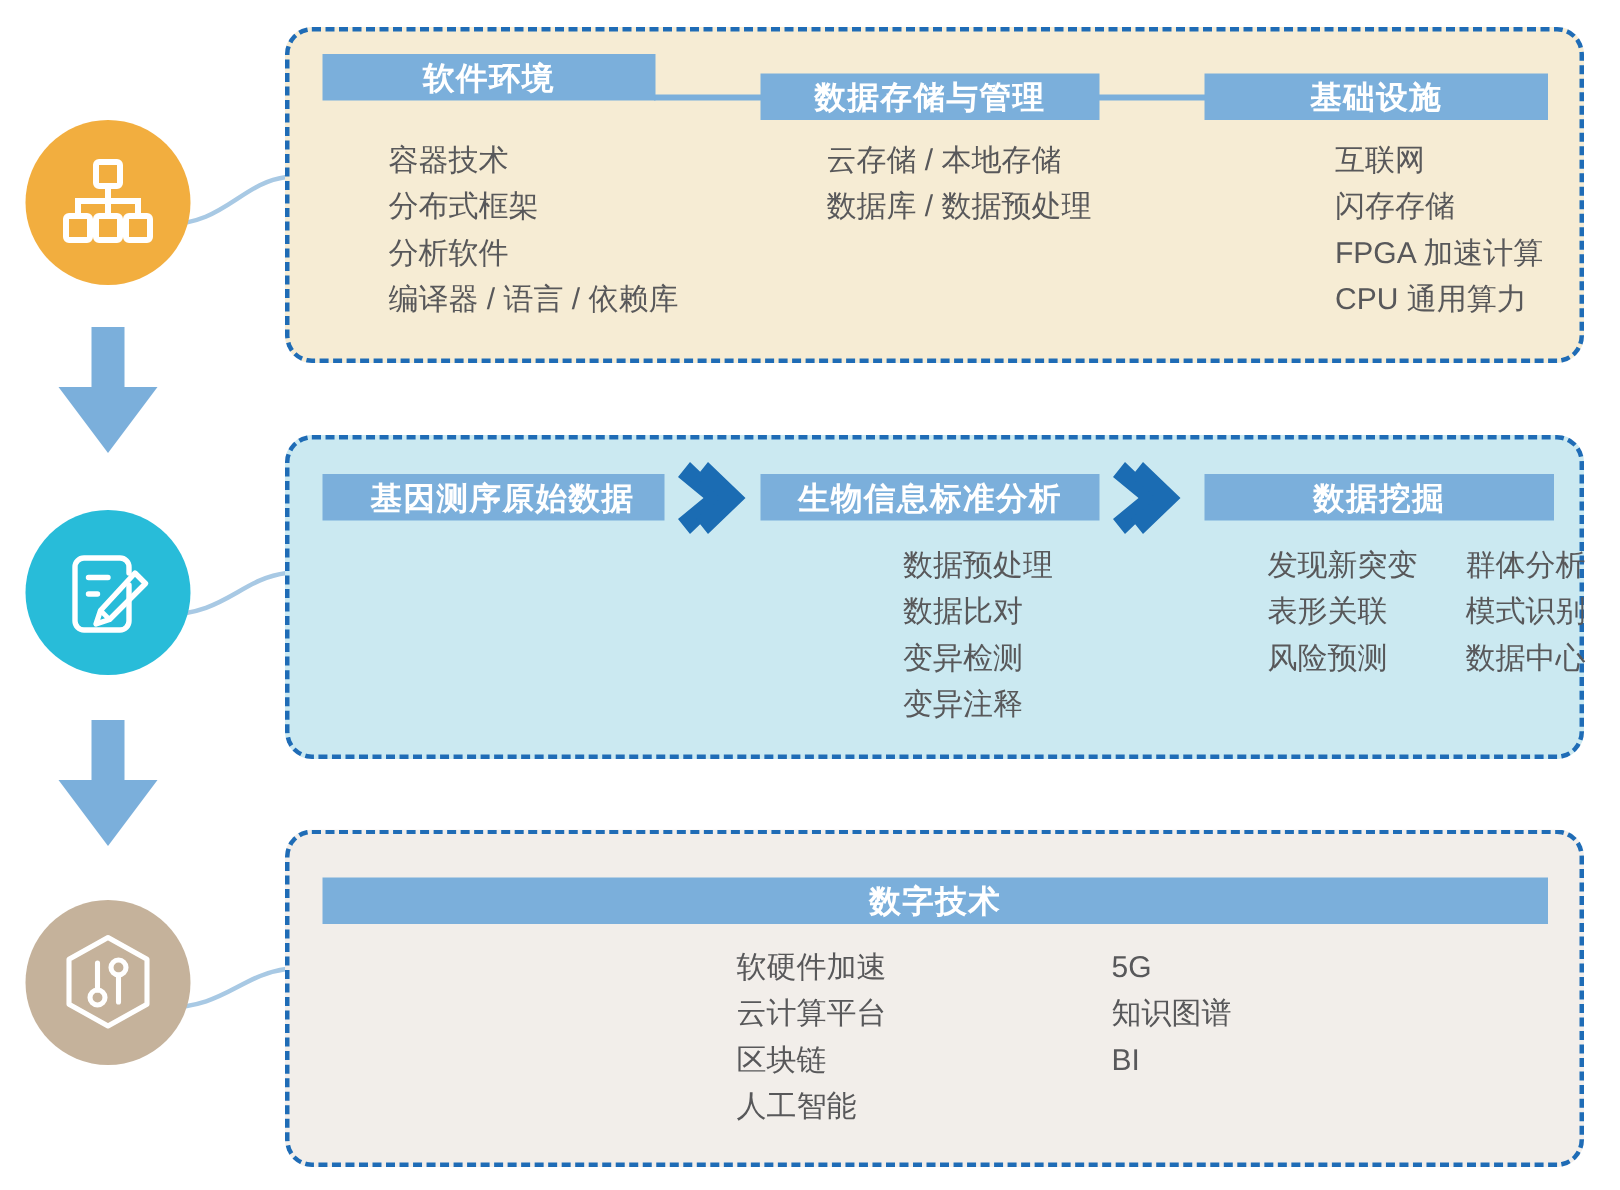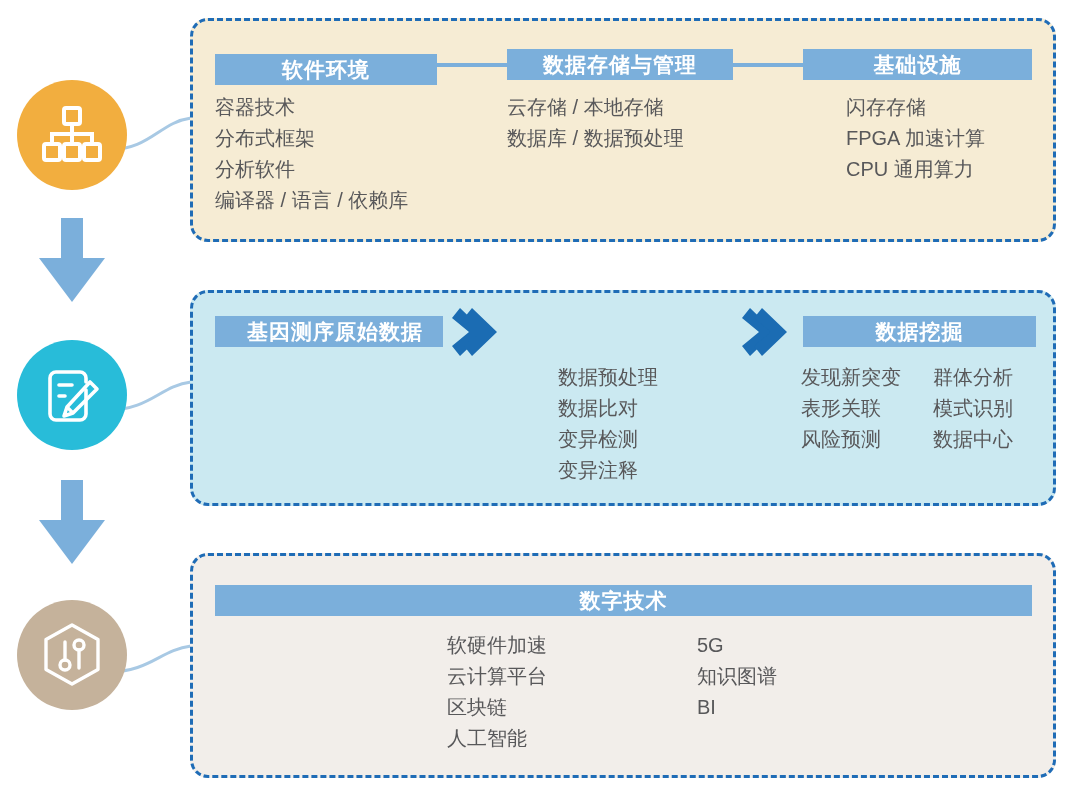--- a/index.html
+++ b/index.html
@@ -93,20 +93,21 @@
     background: #7bafdb;
   }
 
   
   .lst {
     position: absolute;
     font-size: 20px;
     line-height: 31px;
     color: #58585a;
     white-space: nowrap;
+    margin-left: 44px;
   }
   .lst div { white-space: nowrap; }
 
   .chev {
     position: absolute;
   }
 </style>
 </head>
 <body>
 
@@ -162,53 +163,55 @@
     <svg width="72" height="86" viewBox="0 0 72 86">
       <path d="M25 0 L47 0 L47 40 L69 40 L36 84 L3 40 L25 40 Z" fill="#7bafdb"></path>
     </svg>
   </div>
 
   <div class="panel panel-1"></div>
 
   <div class="hdr-link" style="left:436px; top:63px; width:72px;"></div>
   <div class="hdr-link" style="left:732px; top:63px; width:72px;"></div>
 
-  <div class="hdr" style="left:215px; top:54px; width:222px;">软件环境</div>
+  <div class="hdr" style="left:215px; top:36px; width:222px;">软件环境</div>
   <div class="hdr" style="left:507px; top:49px; width:226px;">数据存储与管理</div>
   <div class="hdr" style="left:803px; top:49px; width:229px;">基础设施</div>
 
   <div class="lst" style="left:215px; top:92px;">
     <div>容器技术</div>
     <div>分布式框架</div>
     <div>分析软件</div>
     <div>编译器 / 语言 / 依赖库</div>
   </div>
 
   <div class="lst" style="left:507px; top:92px;">
     <div>云存储 / 本地存储</div>
     <div>数据库 / 数据预处理</div>
   </div>
 
   <div class="lst" style="left:846px; top:92px;">
+    <div>互联网</div>
     <div>闪存存储</div>
     <div>FPGA 加速计算</div>
     <div>CPU 通用算力</div>
   </div>
 
   <div class="panel panel-2"></div>
 
   <div class="hdr" style="left:215px; top:316px; width:228px;padding-left:12px;">基因测序原始数据</div>
 
   <div class="chev" style="left:452px; top:308px;">
     <svg width="50" height="48" viewBox="0 0 50 48">
       <path d="M8 0 L33 24 L8 48 L0 38 L17 24 L0 10 Z" fill="#1b6cb3"></path>
       <path d="M20 0 L45 24 L20 48 L12 38 L29 24 L12 10 Z" fill="#1b6cb3"></path>
     </svg>
   </div>
 
+  <div class="hdr" style="left:507px; top:316px; width:226px;">生物信息标准分析</div>
 
   <div class="chev" style="left:742px; top:308px;">
     <svg width="50" height="48" viewBox="0 0 50 48">
       <path d="M8 0 L33 24 L8 48 L0 38 L17 24 L0 10 Z" fill="#1b6cb3"></path>
       <path d="M20 0 L45 24 L20 48 L12 38 L29 24 L12 10 Z" fill="#1b6cb3"></path>
     </svg>
   </div>
 
   <div class="hdr" style="left:803px; top:316px; width:233px;">数据挖掘</div>
 

